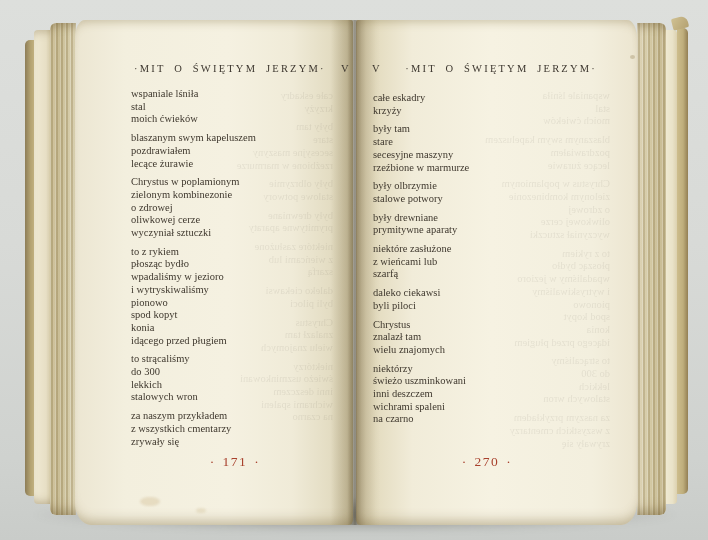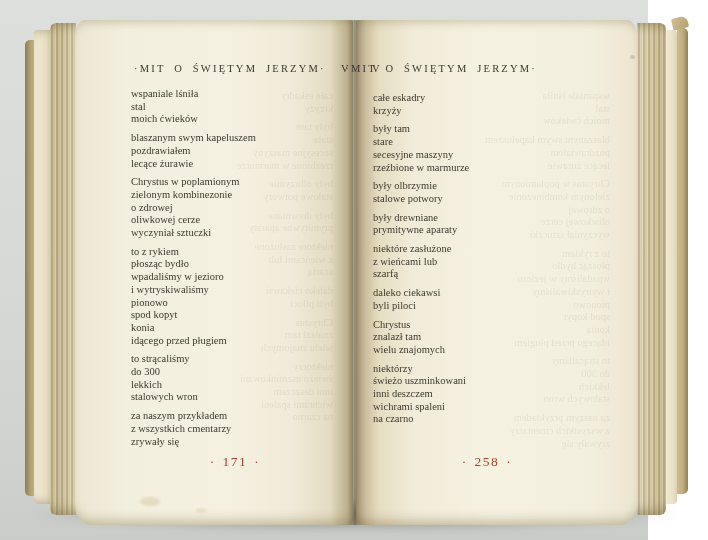--- a/index.html
+++ b/index.html
@@ -3,21 +3,21 @@
 <meta charset="utf-8">
 <style>
   html, body {
     margin: 0; padding: 0;
     width: 708px; height: 540px;
     overflow: hidden;
     font-family: "Liberation Serif", "DejaVu Serif", serif;
   }
   .scene {
     position: absolute; inset: 0;
-    width: 648px; height: 540px;
+    width: 708px; height: 540px;
     background: linear-gradient(180deg, #dddfdc 0%, #d8dad7 45%, #cfd2cf 85%, #c9ccc9 100%);
   }
   .book-shadow {
     position: absolute; left: 35px; top: 498px; width: 640px; height: 34px;
     background: radial-gradient(ellipse at 50% 50%, rgba(55,55,48,0.38) 0%, rgba(55,55,48,0.18) 45%, rgba(55,55,48,0) 72%);
     filter: blur(3px);
   }
   
   .cover-left {
     position: absolute; left: 25px; top: 40px; width: 10px; height: 456px;
@@ -315,18 +315,18 @@
         <div class="line">wielu znajomych</div>
       </div>
       <div class="stanza">
         <div class="line">niektórzy</div>
         <div class="line">świeżo uszminkowani</div>
         <div class="line">inni deszczem</div>
         <div class="line">wichrami spaleni</div>
         <div class="line">na czarno</div>
       </div>
     </div>
-  <div class="folio folio-right">· 258 ·</div>
+  <div class="folio folio-right">· 270 ·</div>
 
   <div class="stain stain-a"></div>
   <div class="stain stain-b"></div>
   <div class="stain stain-c"></div>
 </div>
 
 </body></html>

